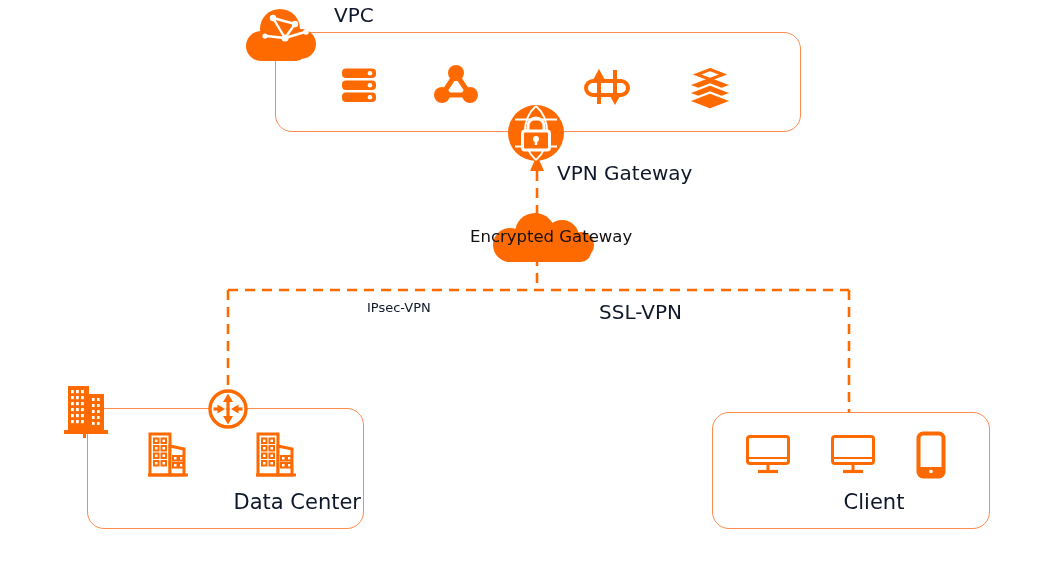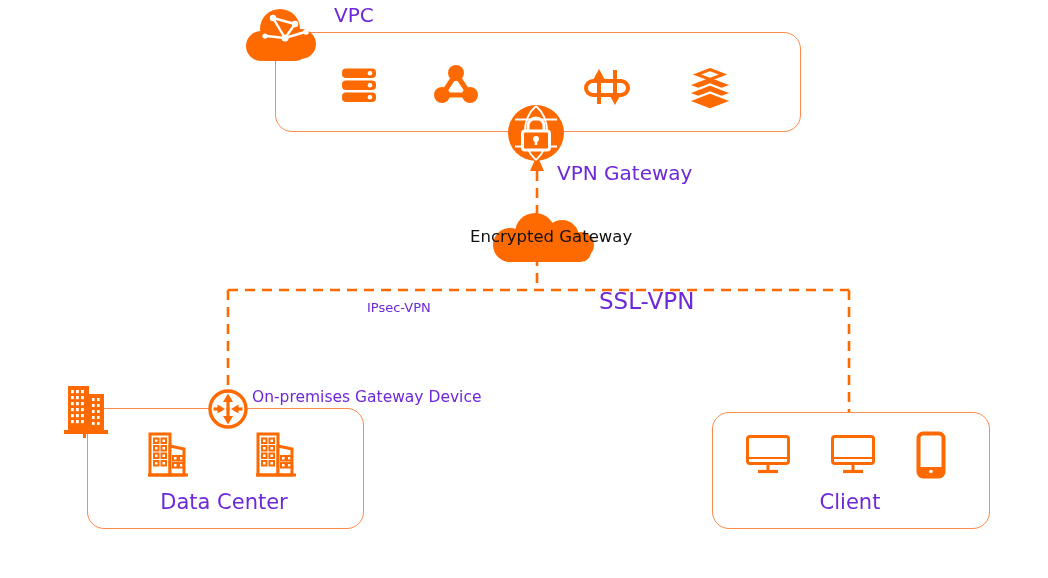--- a/index.html
+++ b/index.html
@@ -18,29 +18,29 @@
   .ic-layers{left:684px;top:66px;}
   .ic-vpngw{left:507px;top:104px;}
   .ic-tunnel{left:477px;top:212px;}
   .ic-bigbuilding{left:63px;top:383px;}
   .ic-router{left:207px;top:388px;}
   .ic-bld1{left:146px;top:431px;}
   .ic-bld2{left:254px;top:431px;}
   .ic-mon1{left:745px;top:434px;}
   .ic-mon2{left:830px;top:434px;}
   .ic-phone{left:916px;top:431px;}
-  .label{position:absolute;color:#6d28d9;white-space:nowrap;z-index:4;line-height:1.15;}
+  .label{position:absolute;color:#0f172a;white-space:nowrap;z-index:4;line-height:1.15;}
   .vpc-label{left:334px;top:4px;font-size:20px;}
   .vpngw-label{left:557px;top:162px;font-size:20px;text-align:center;}
   .tunnel-label{left:470px;top:228px;width:140px;text-align:center;font-size:16.5px;color:#111111;}
   .ipsec-label{left:367px;top:301px;font-size:13px;}
-  .ssl-label{left:599px;top:288px;font-size:23px;}
+  .ssl-label{left:599px;top:301px;font-size:20px;}
   .onprem-label{left:252px;top:389px;font-size:15.5px;}
-  .dc-label{left:87px;top:490px;width:274px;text-align:center;font-size:21px;}
-  .client-label{left:712px;top:490px;width:276px;text-align:center;font-size:21px;}
+  .dc-label{left:87px;top:490px;width:274px;text-align:right;font-size:21px;}
+  .client-label{left:712px;top:490px;width:276px;text-align:center;font-size:21px;padding-left:24px;}
 </style>
 </head>
 <body>
 
 <div class="canvas">
 
   <div class="box vpc-box"></div>
   <div class="box dc-box"></div>
   <div class="box client-box"></div>
 
@@ -265,17 +265,16 @@
     <rect x="2.5" y="2.5" width="25" height="43" rx="4.5" fill="#fff" stroke="#FF6A00" stroke-width="4"></rect>
     <path d="M2.5,36 H27.5 V41 a4.5,4.5 0 0 1 -4.5,4.5 H7 a4.5,4.5 0 0 1 -4.5,-4.5 Z" fill="#FF6A00"></path>
     <circle cx="15" cy="40.5" r="1.8" fill="#fff"></circle>
   </svg>
 
   <div class="label vpc-label">VPC</div>
   <div class="label vpngw-label">VPN Gateway</div>
   <div class="label tunnel-label">Encrypted Gateway</div>
   <div class="label ipsec-label">IPsec-VPN</div>
   <div class="label ssl-label">SSL-VPN</div>
-  <div class="label onprem-label">On-premises Gateway Device</div>
   <div class="label dc-label">Data Center</div>
   <div class="label client-label">Client</div>
 
 </div>
 
 </body></html>

